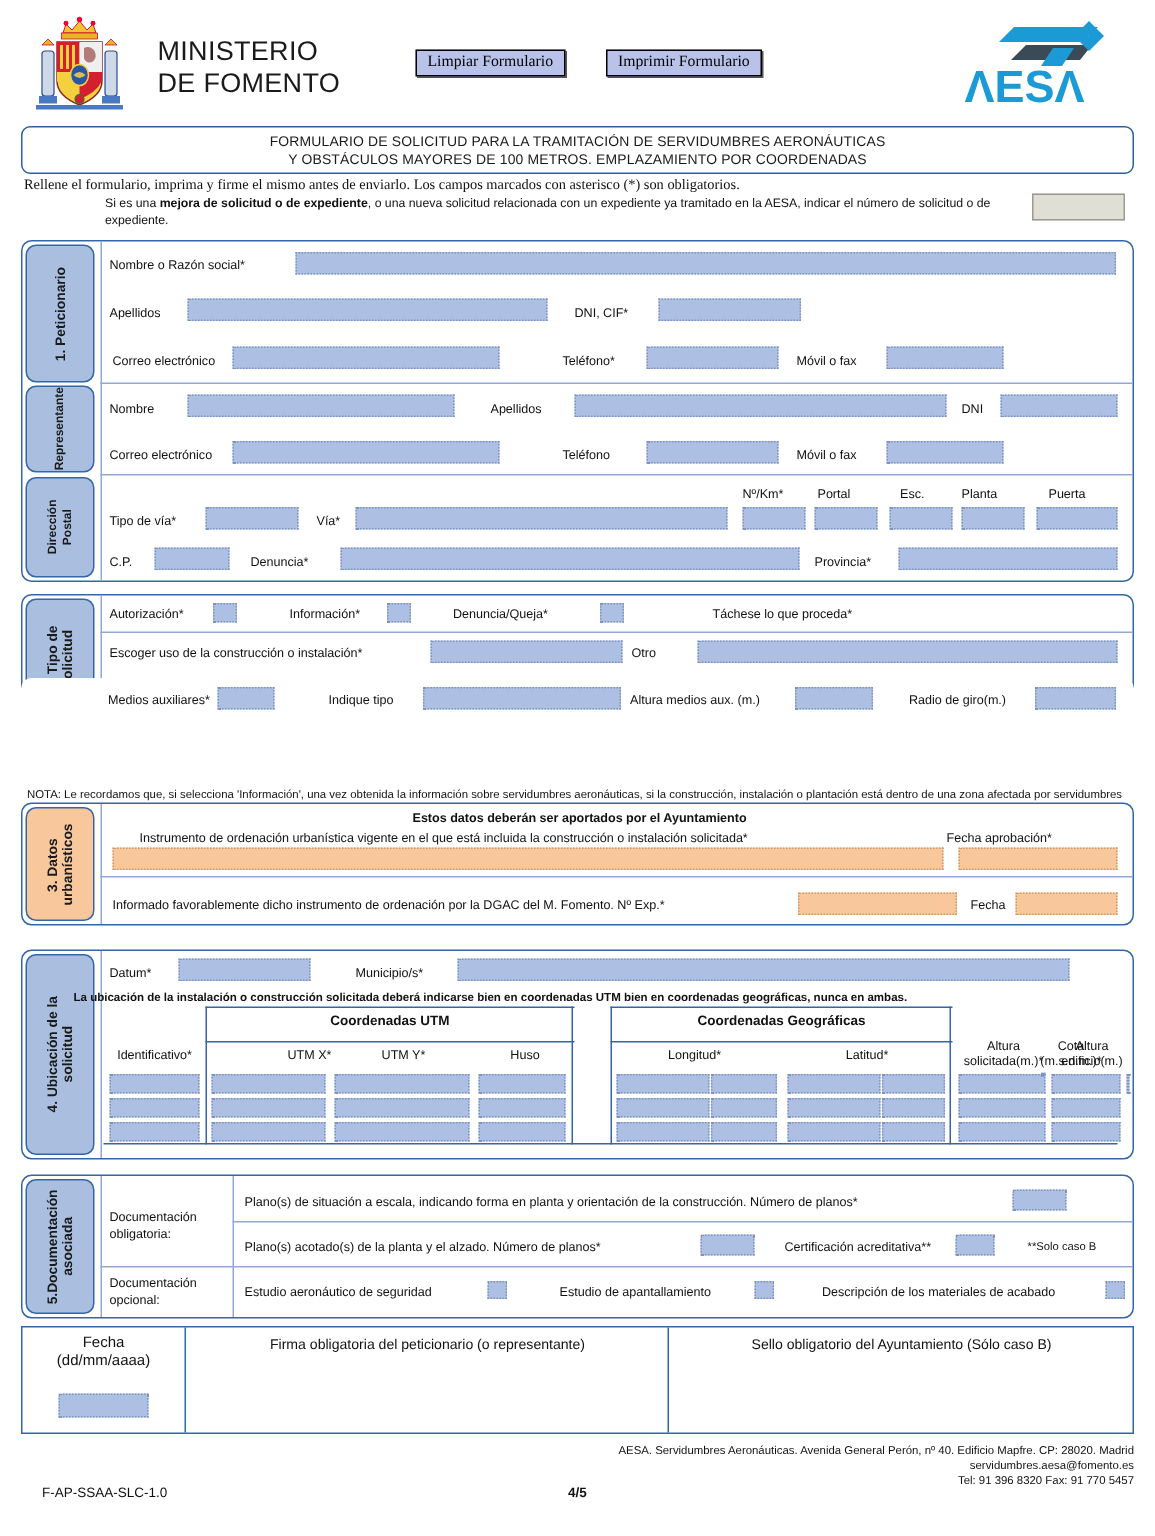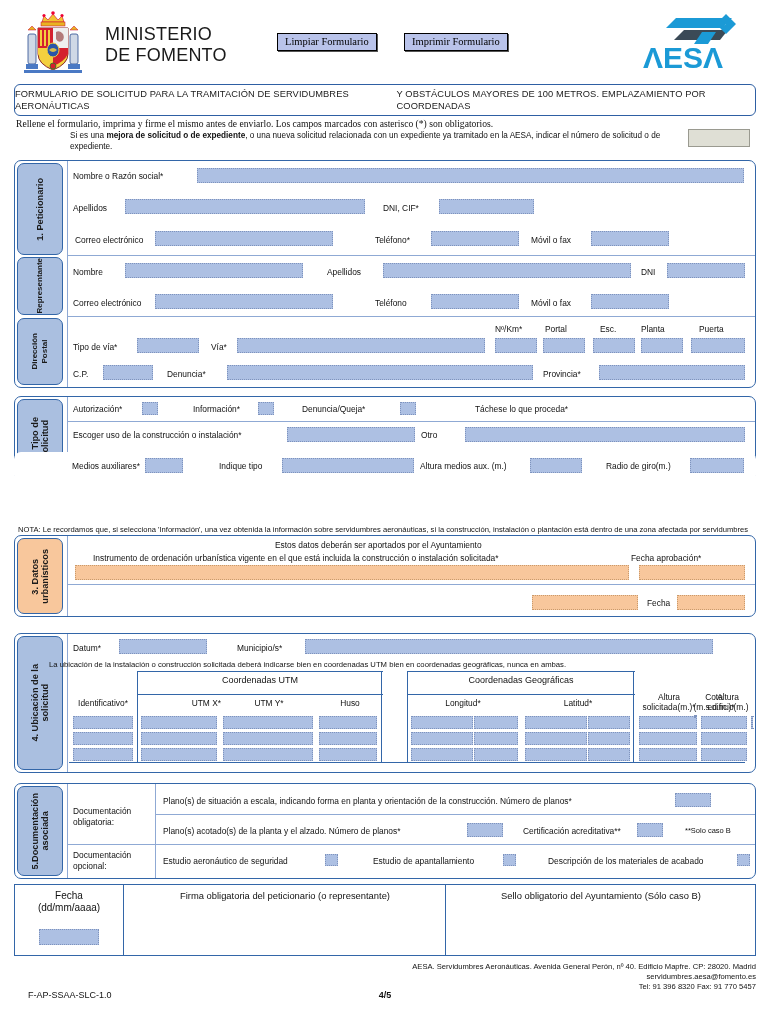--- a/index.html
+++ b/index.html
@@ -35,21 +35,21 @@
   }
   .btn-limpiar { left:277px; }
   .btn-imprimir { left:404px; }
 
   .aesa { position:absolute; right:18px; top:10px; width:112px; height:62px; }
 
   
   .titlebar {
     position:absolute; left:14px; top:84px; width:742px; height:32px;
     border:1px solid #2e5fa3; border-radius:6px;
-    display:flex; flex-direction:row;
+    display:flex; flex-direction:column;
     align-items:center; justify-content:center;
     line-height:12px;
   }
   .titlebar span { font-size:9.3px; font-weight:400; color:#1a1a1a; letter-spacing:.1px;}
 
   .instr1 {
     position:absolute; left:16px; top:118px;
     font-family:"Liberation Serif", serif;
     font-size:9.6px; color:#111;
   }
@@ -95,21 +95,21 @@
     border:1px dotted #7e93bd;
     cursor:text;
   }
   .f.orange { background:#f8c79c; border:1px dotted #c99a6c; }
   .f.chk { background:#adc0e3; }
 
   .lb {
     position:absolute;
     font-size:8.4px; color:#111; white-space:nowrap;
   }
-  .lb.b { font-weight:normal; }
+  .lb.b { font-weight:bold; }
   .lb.c { text-align:center; }
 
   
   .nota {
     position:absolute; left:18px; top:483px; width:740px;
     font-size:7.6px; line-height:10px; color:#111;margin-top:42px;
   }
 
   
   .tblline { position:absolute; background:#3366a8; }
@@ -336,20 +336,21 @@
     <div class="tab-txt">3. Datos
 urbanísticos</div>
   </div>
 
   <div class="lb b" style="left:260px; top:4px;">Estos datos deberán ser aportados por el Ayuntamiento</div>
   <div class="lb" style="left:78px; top:17px;">Instrumento de ordenación urbanística vigente en el que está incluida la construcción o instalación solicitada*</div>
   <div class="lb" style="left:616px; top:17px;">Fecha aprobación*</div>
   <div class="f orange" style="left:60px; top:29px; width:554px; height:15px;"></div>
   <div class="f orange" style="left:624px; top:29px; width:106px; height:15px;"></div>
 
+  <div class="lb" style="left:60px; top:62px;">Informado favorablemente dicho instrumento de ordenación por la DGAC del M. Fomento. Nº Exp.*</div>
   <div class="f orange" style="left:517px; top:59px; width:106px; height:15px;"></div>
   <div class="lb" style="left:632px; top:62px;">Fecha</div>
   <div class="f orange" style="left:662px; top:59px; width:68px; height:15px;"></div>
 </div>
 
 <div class="sec" style="left:14px; top:633px; width:742px; height:140px;">
   <div class="vr-inner" style="left:52px; top:0; height:138px;"></div>
 
   <div class="tab" style="left:2px; top:2px; width:46px; height:134px;">
     <div class="tab-txt">4. Ubicación de la

